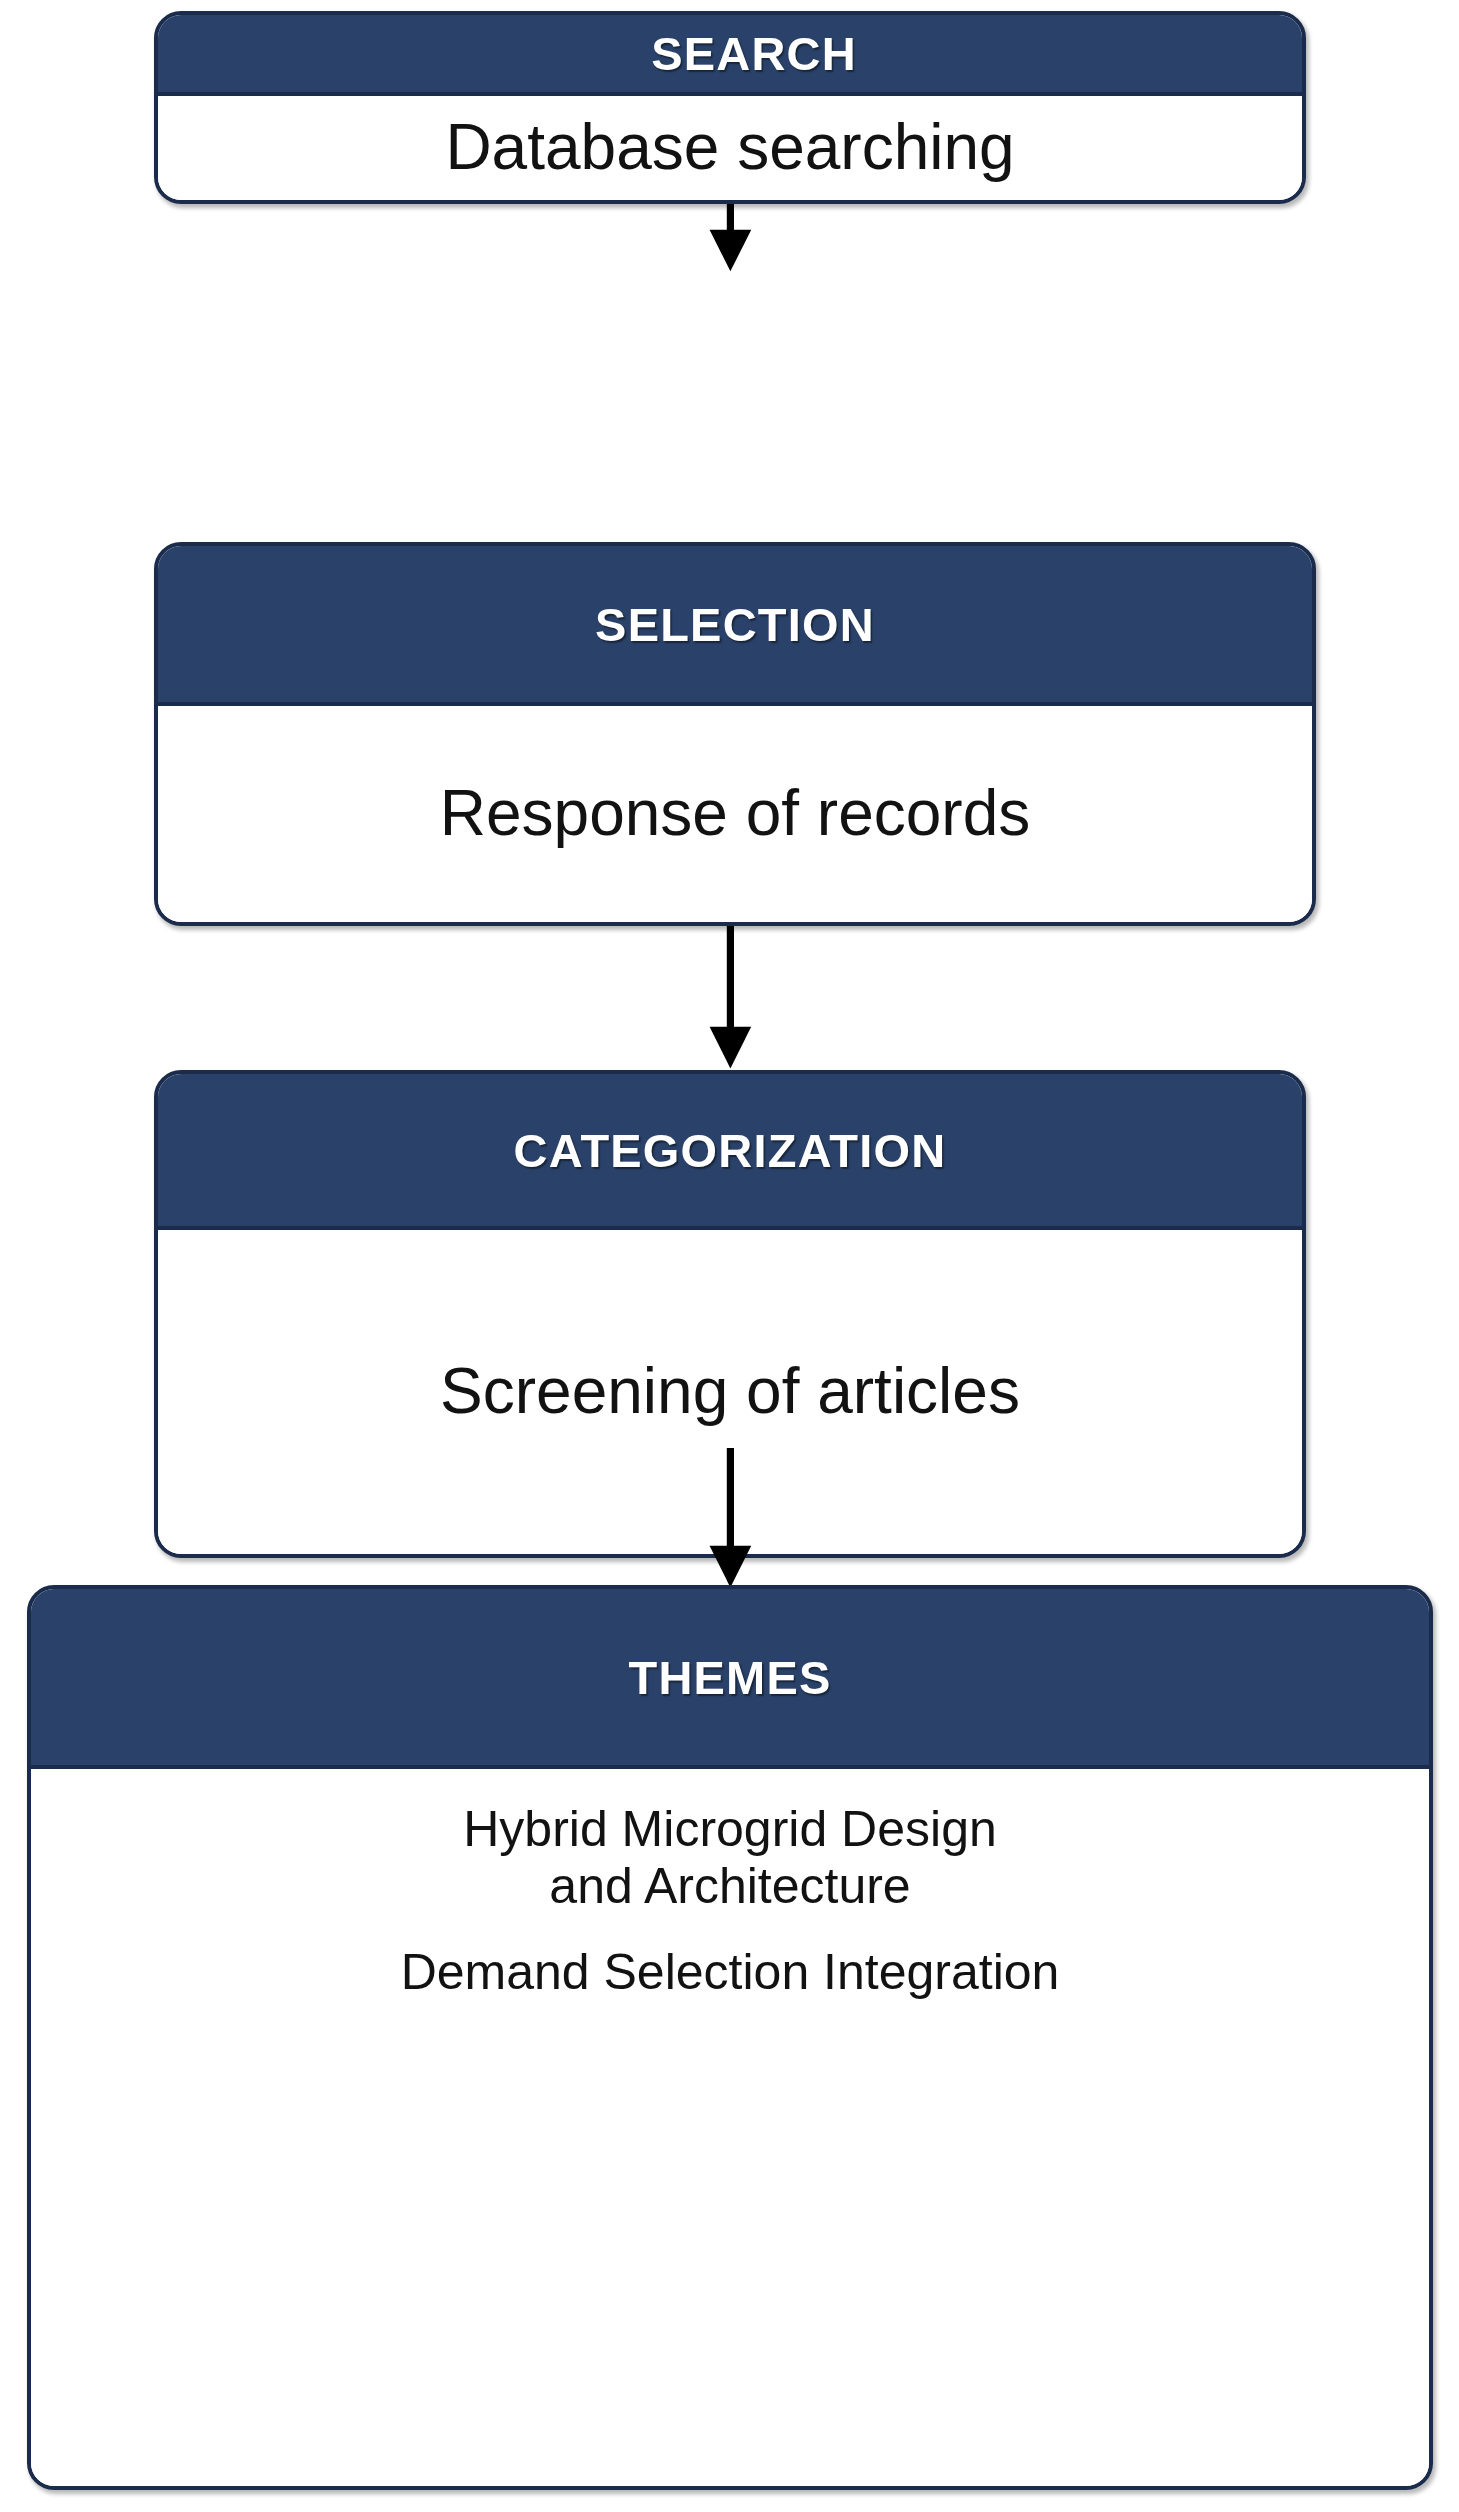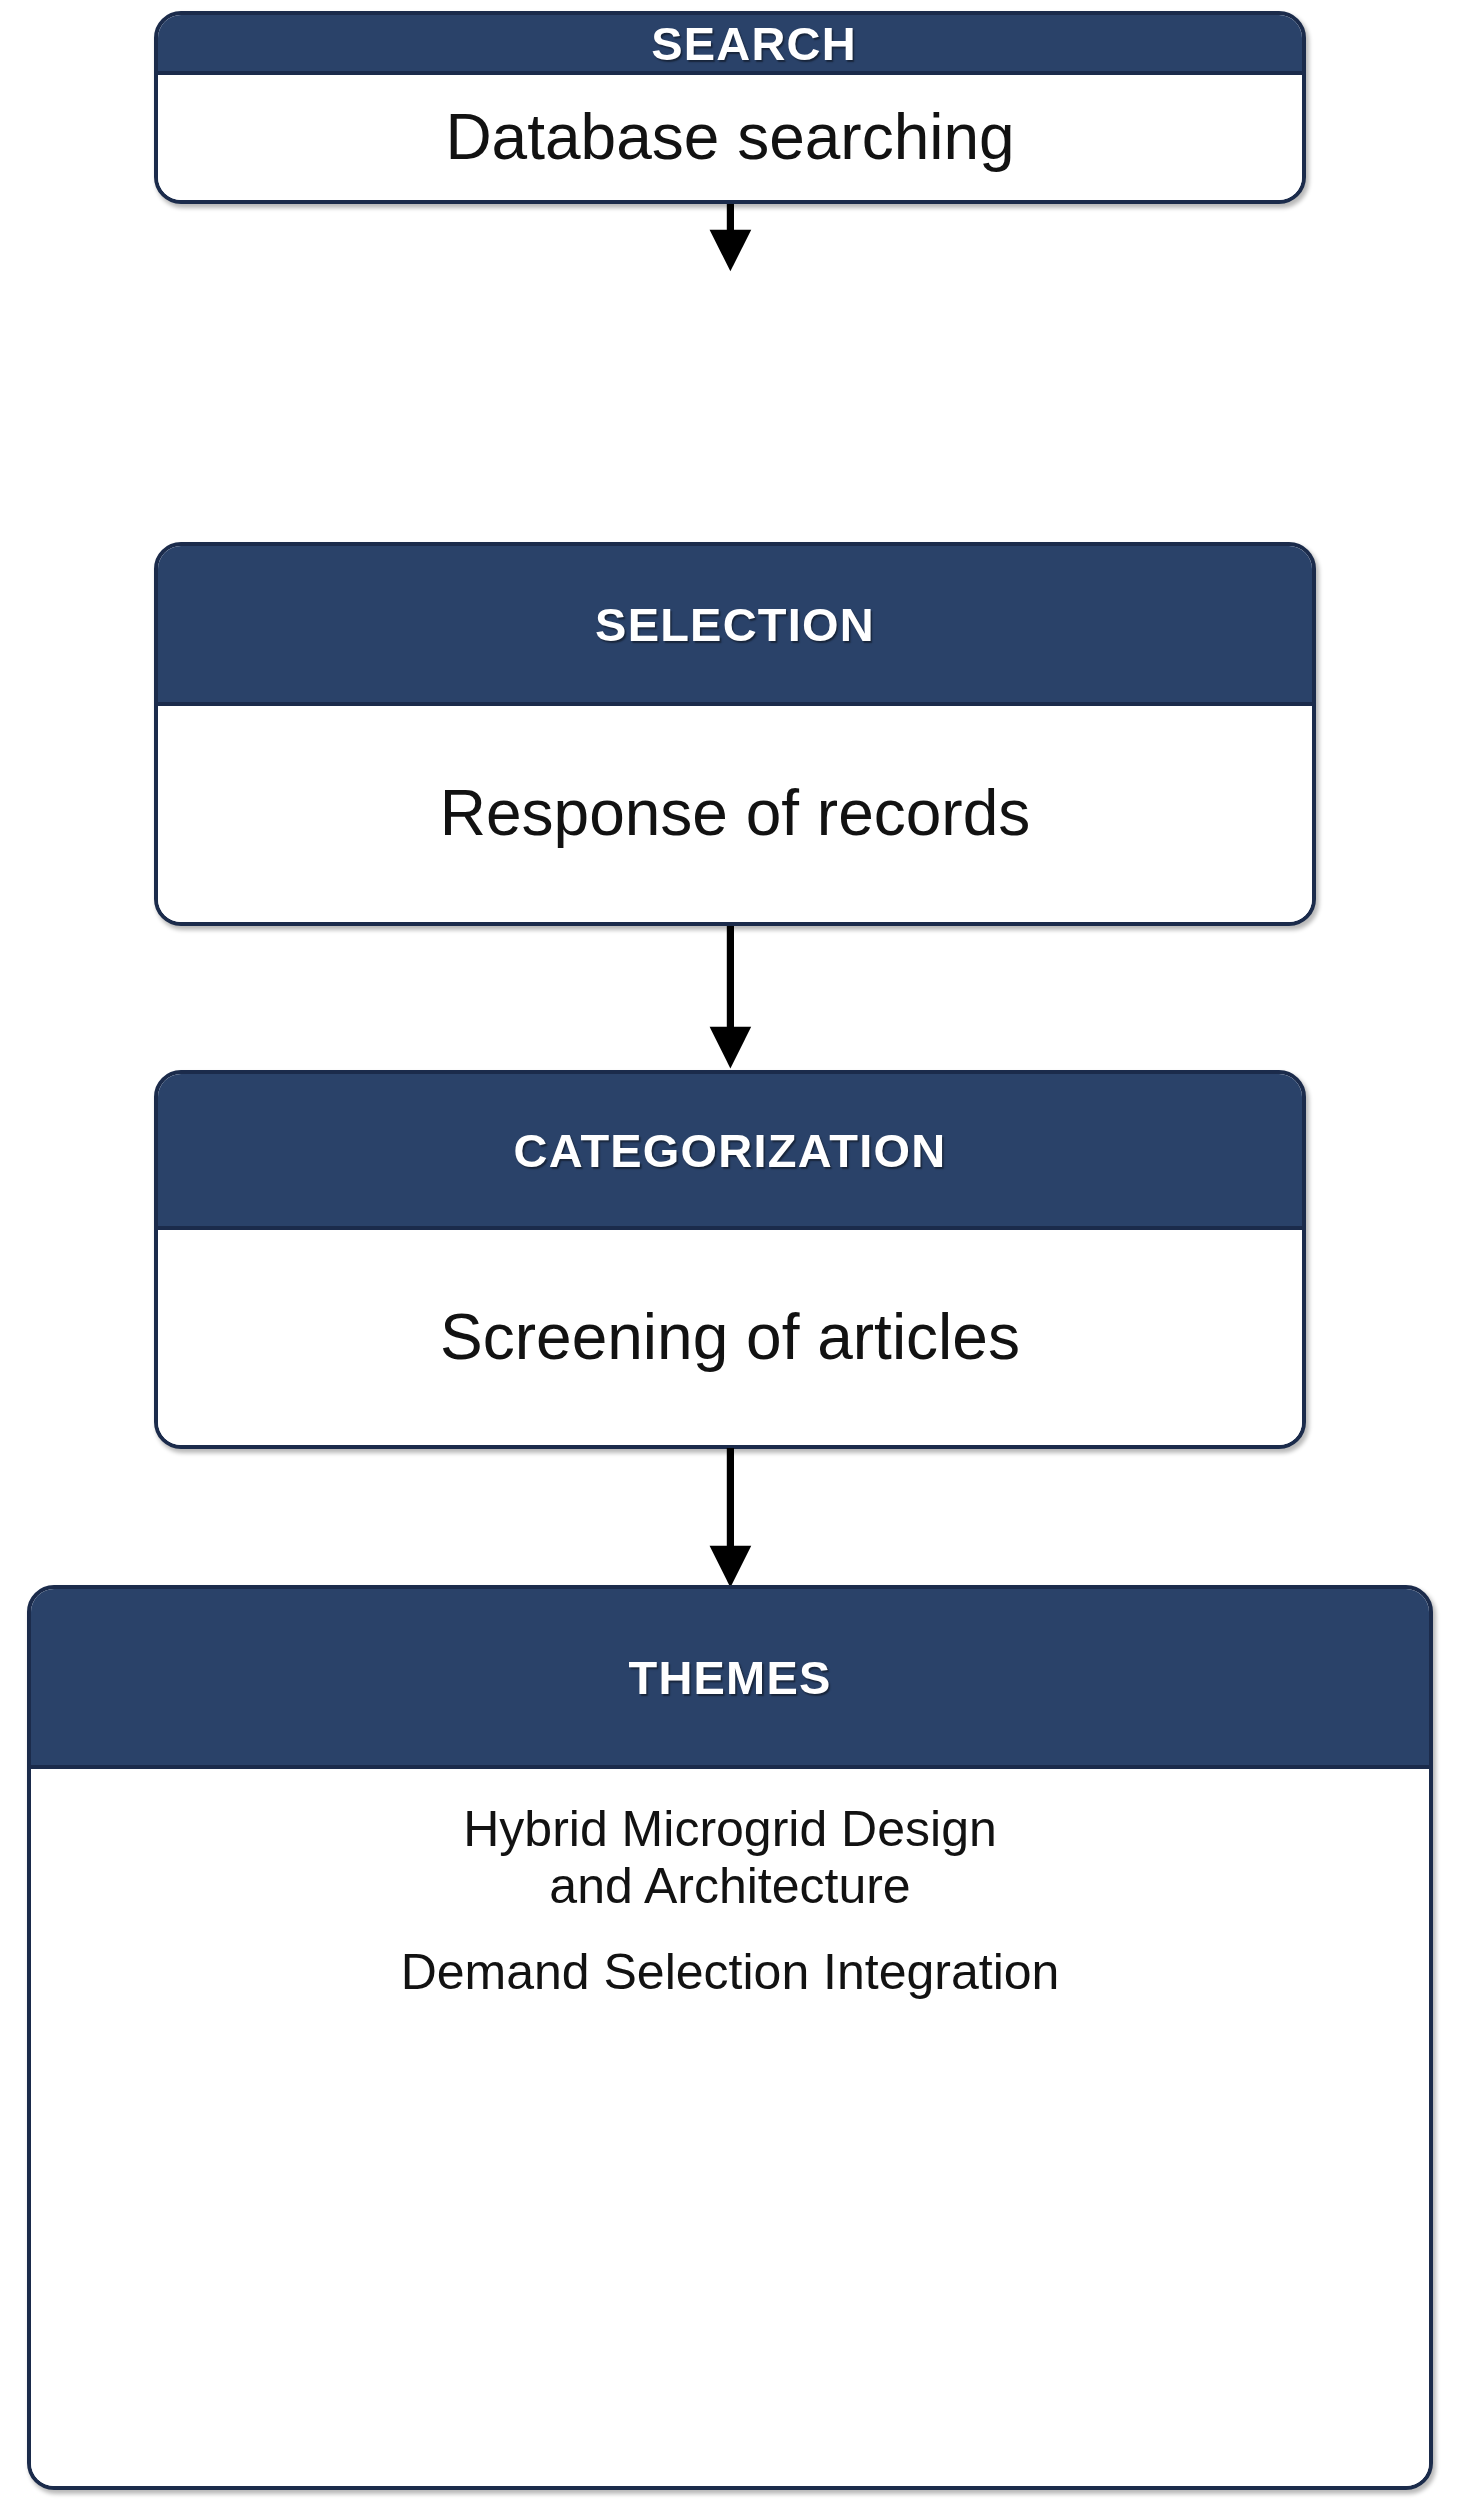--- a/index.html
+++ b/index.html
@@ -70,29 +70,29 @@
     color: #121212;
     line-height: 1.12;
     text-align: center;
     white-space: nowrap;
   }
 
   
   #stage-search {
     left: 154px;  top: 11.2px;    width: 1152px; height: 193px;
   }
-  #stage-search .stage-header { height: 60px; padding-left: 48px; }
+  #stage-search .stage-header { height: 81px; padding-left: 48px; }
 
   #stage-selection {
     left: 154px;  top: 542px;   width: 1162px; height: 384px;
   }
   #stage-selection .stage-header { height: 160px; }
 
   #stage-categorization {
-    left: 154px;  top: 1070px;  width: 1152px; height: 379px;
+    left: 154px;  top: 1070px;  width: 1152px; height: 488px;
   }
   #stage-categorization .stage-header { height: 156px; }
 
   #stage-themes {
     left: 27px;   top: 1585px;  width: 1406px; height: 905px;
   }
   #stage-themes .stage-header { height: 180px; }
   #stage-themes .stage-body {
     justify-content: flex-start;
     padding-top: 21px;

